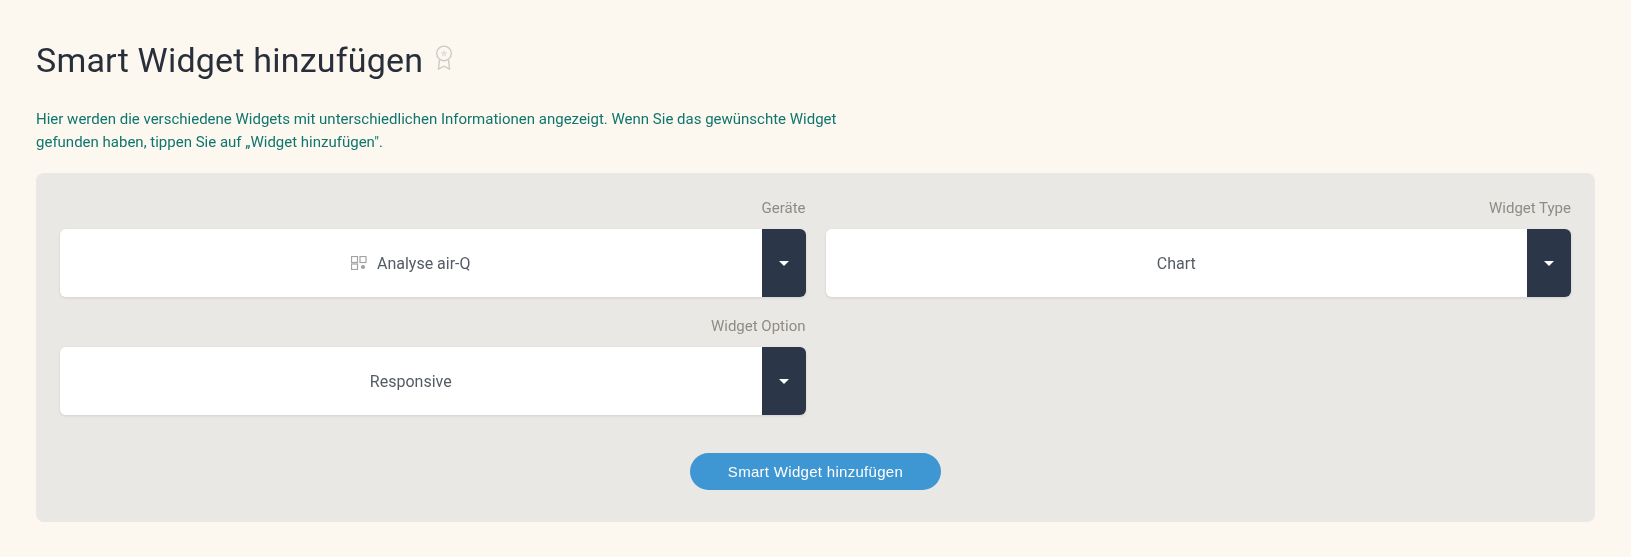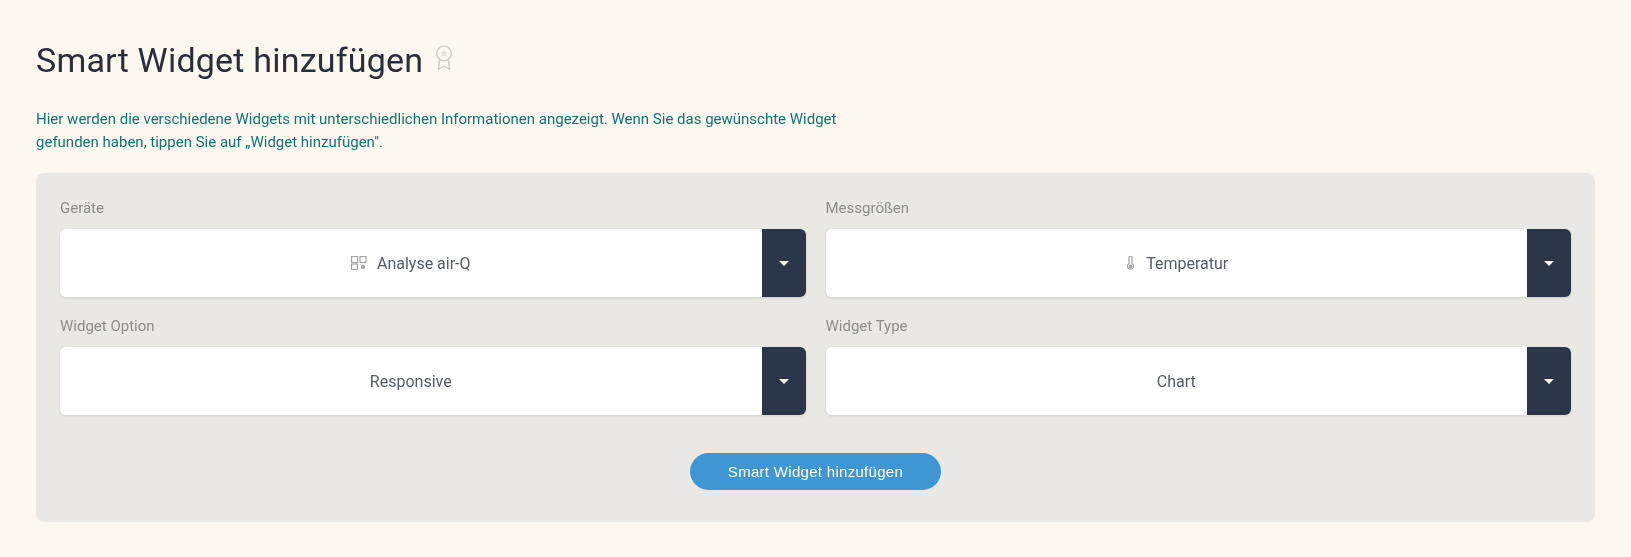--- a/index.html
+++ b/index.html
@@ -49,20 +49,21 @@
       margin-bottom: 38px;
     }
     .field {
       display: flex;
       flex-direction: column;
     }
     .field-label {
       font-size: 15px;
       color: #8F8C87;
       margin-bottom: 12px;
+      text-align: right;
     }
     .select-wrap {
       display: flex;
       height: 68px;
       border-radius: 6px;
       overflow: hidden;
       box-shadow: 0 1px 3px rgba(0,0,0,0.1);
     }
     .select-value {
       flex: 1;
@@ -142,60 +143,43 @@
             </svg>
           </span>
           <span>Analyse air-Q</span>
         </div>
         <div class="select-toggle">
           <span class="caret"></span>
         </div>
       </div>
     </div>
 
+
     <div class="field">
-      <span class="field-label">Messgrößen</span>
+      <span class="field-label">Widget Type</span>
       <div class="select-wrap">
         <div class="select-value">
-          <span class="small-icon">
-            <svg width="12" height="14" viewBox="0 0 12 14" fill="none" stroke="#666" stroke-width="1.2">
-              <path d="M5 1.5 a1.5 1.5 0 0 1 3 0 v6 a3 3 0 1 1 -3 0 z"></path>
-              <circle cx="6.5" cy="10.5" r="1.3" fill="#666"></circle>
-            </svg>
-          </span>
-          <span>Temperatur</span>
+          <span>Chart</span>
         </div>
         <div class="select-toggle">
           <span class="caret"></span>
         </div>
       </div>
     </div>
 
     <div class="field">
       <span class="field-label">Widget Option</span>
       <div class="select-wrap">
         <div class="select-value">
           <span>Responsive</span>
         </div>
         <div class="select-toggle">
           <span class="caret"></span>
         </div>
       </div>
     </div>
 
-    <div class="field">
-      <span class="field-label">Widget Type</span>
-      <div class="select-wrap">
-        <div class="select-value">
-          <span>Chart</span>
-        </div>
-        <div class="select-toggle">
-          <span class="caret"></span>
-        </div>
-      </div>
-    </div>
-
   </div>
 
   <div class="submit-row">
     <button class="submit-btn">Smart Widget hinzufügen</button>
   </div>
 </div>
 
 </body></html>

